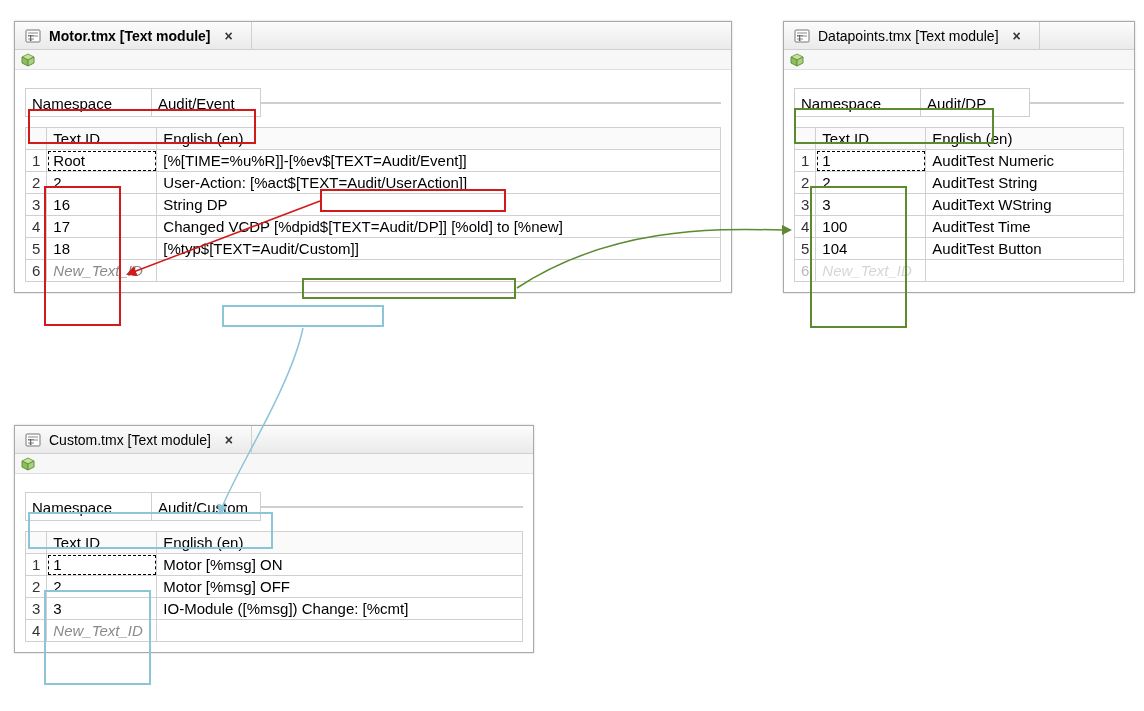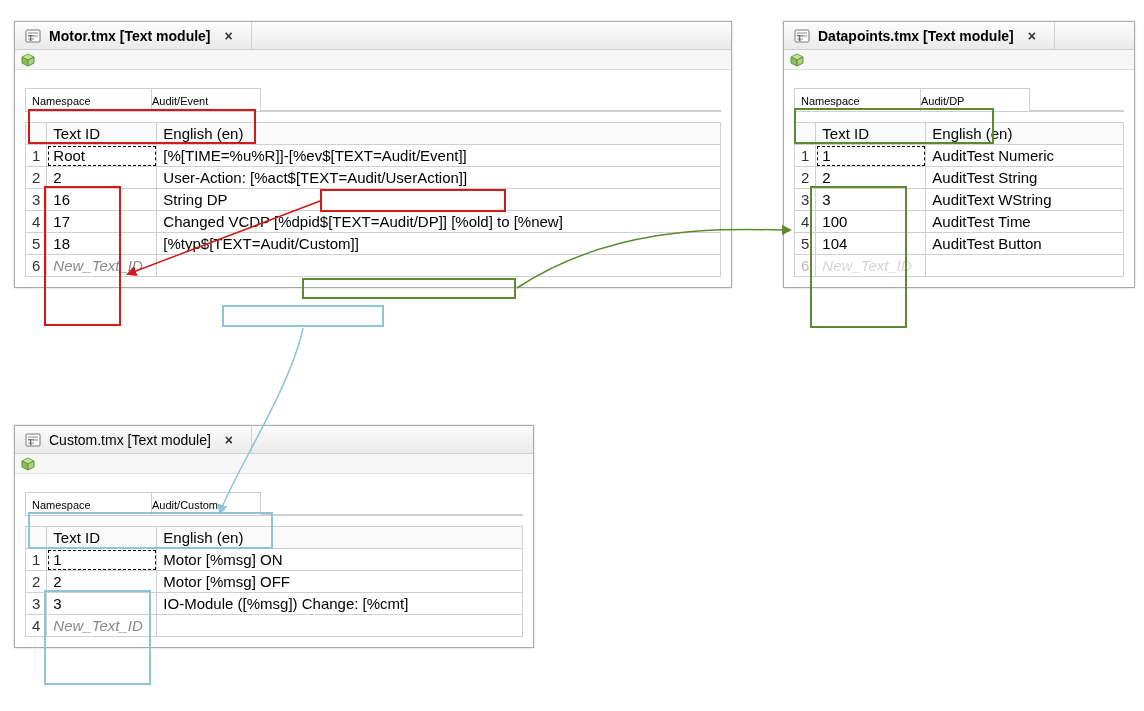--- a/index.html
+++ b/index.html
@@ -61,34 +61,34 @@
   .toolbar .cube {
     width: 14px; height: 14px;
     border-radius: 2px;
   }
   .cube svg { display:block; }
   .content {
     padding: 6px 10px 10px 10px;
   }
   .ns-row {
     display: flex;
-    align-items: flex-end;
+    align-items: center;
     margin: 12px 0 10px 0;
-    font-size: 11px;
+    font-size: 15px;
   }
   .ns-label {
     width: 126px;
     border: 1px solid #cfcfcf;
     border-right: none;
     padding: 6px 10px 4px 6px;
     background: #fff;
   }
   .ns-value {
     border: 1px solid #cfcfcf;
-    padding: 6px 10px 4px 0;
+    padding: 6px 10px 4px 6px;
     min-width: 110px;
     background: #fff;
   }
   .ns-trail {
     flex: 1;
     border-top: 1px solid #cfcfcf;
     border-bottom: 1px solid #cfcfcf;
     border-right: 1px solid #cfcfcf;
   }
 
@@ -210,21 +210,21 @@
 <div class="panel" style="left:783px; top:21px; width:352px;">
   <div class="titlebar">
     <div class="titletab">
       <span class="icon-text-module">
         <svg width="16" height="16" viewBox="0 0 16 16">
             <rect x="1" y="2" width="14" height="12" rx="1" fill="#fff" stroke="#777"></rect>
             <path d="M3 5h10M3 8h10M3 11h6" stroke="#888" stroke-width="1"></path>
             <text x="3" y="13" font-size="9" font-family="Georgia" fill="#333">T</text>
           </svg>
       </span>
-      <span style="font-weight:bold">Datapoints.tmx [Text module]</span>
+      <span style="font-weight:normal">Datapoints.tmx [Text module]</span>
       <span class="close">×</span>
     </div>
   </div>
   <div class="toolbar">
     <span class="cube">
       <svg width="14" height="14" viewBox="0 0 14 14">
           <polygon points="7,1 13,4 7,7 1,4" fill="#c4e39a" stroke="#7da04e"></polygon>
           <polygon points="1,4 7,7 7,13 1,10" fill="#8bbf5a" stroke="#6a8f44"></polygon>
           <polygon points="13,4 7,7 7,13 13,10" fill="#a9d37a" stroke="#6a8f44"></polygon>
         </svg>

